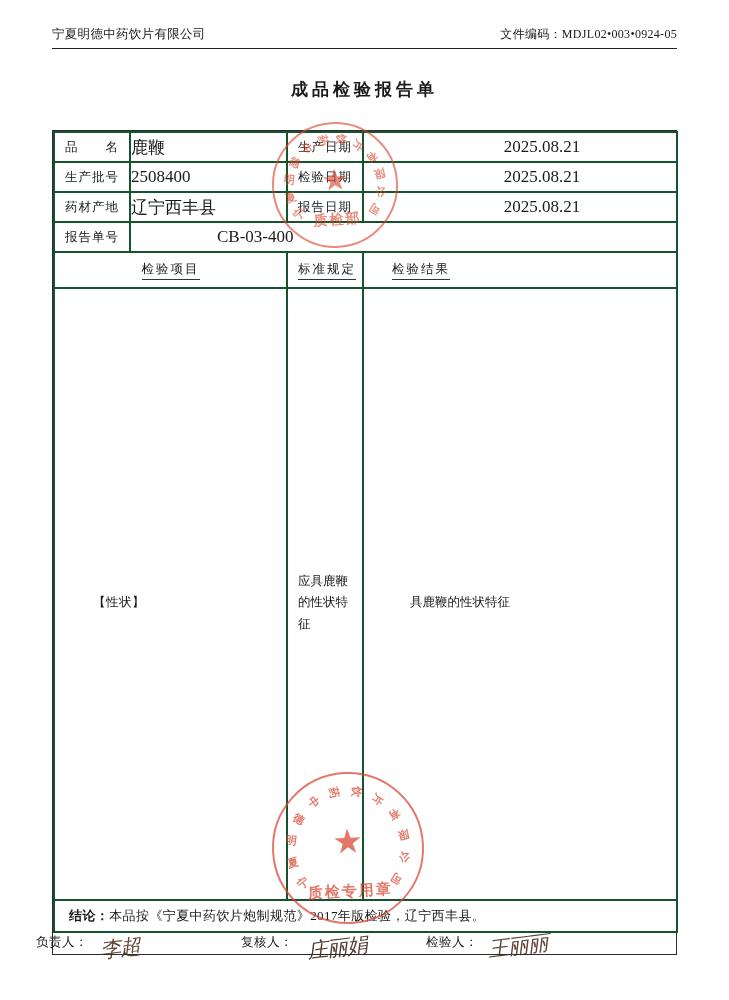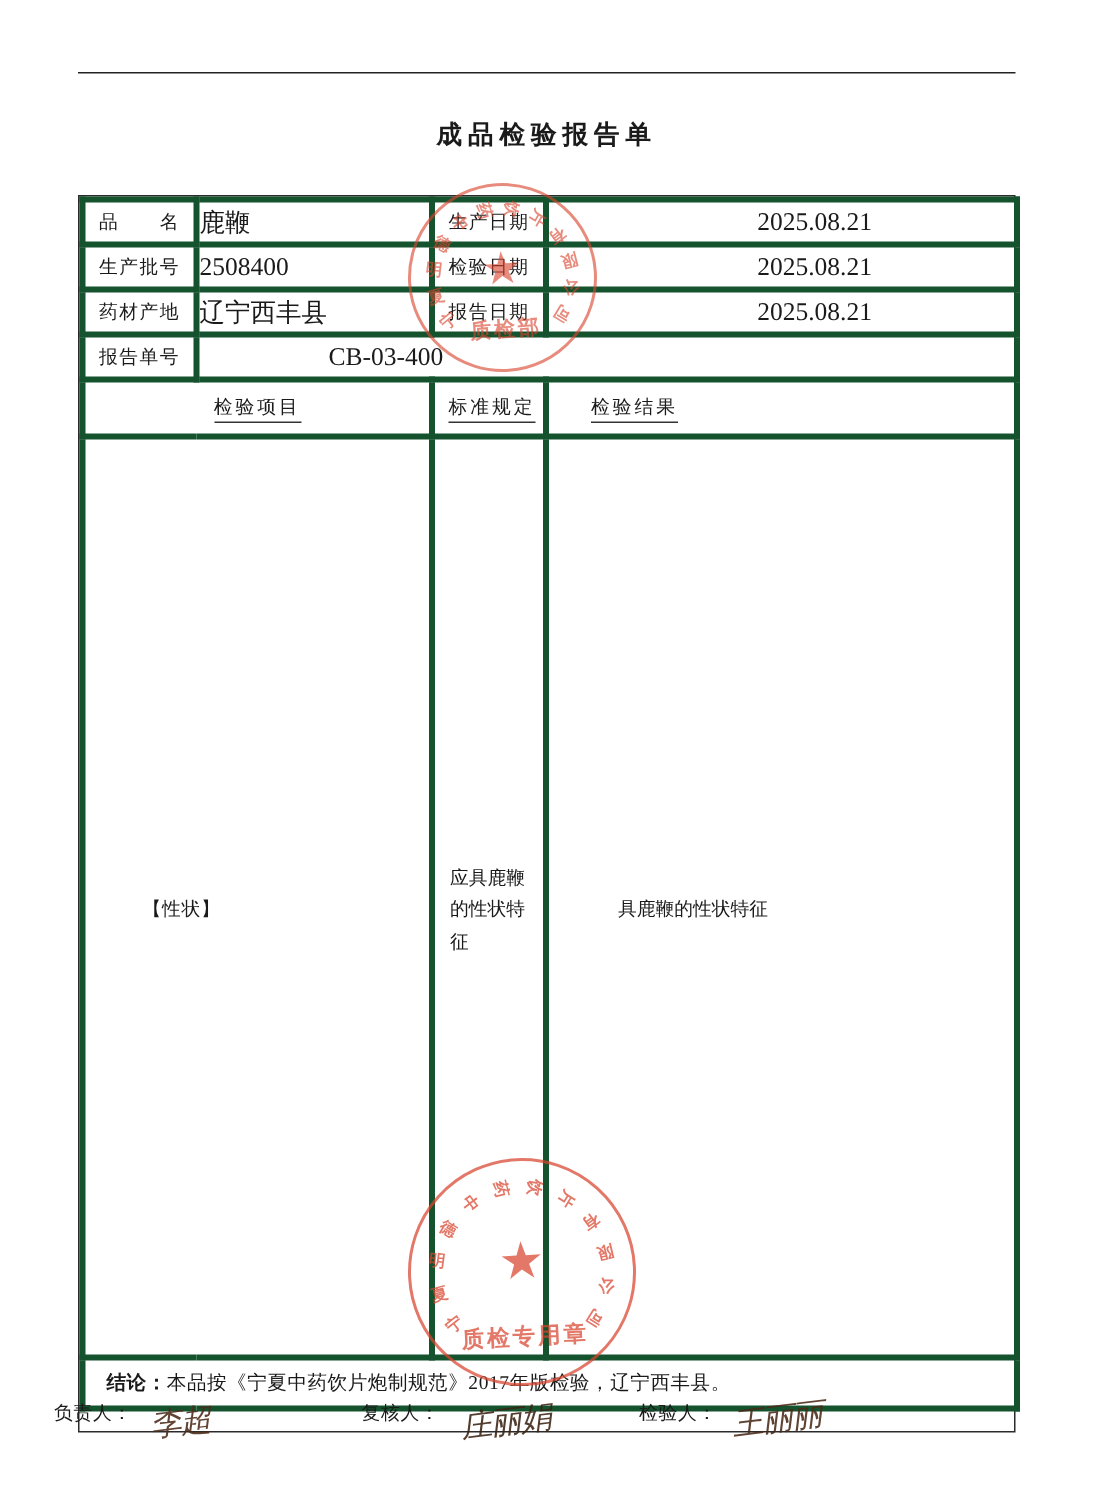--- a/index.html
+++ b/index.html
@@ -74,21 +74,21 @@
     box-sizing: border-box;
   }
 
   table.main {
     border-collapse: collapse;
     width: 100%;
     table-layout: fixed;
     font-size: 12.5px;
   }
   table.main td {
-    border: 4px solid #14532d;
+    border: 2px solid #14532d;
     padding: 0;
     vertical-align: middle;
   }
 
   .cell-lbl {
     text-align: center;
     font-size: 12.5px;
     letter-spacing: 1px;
     padding: 5px 4px;
     white-space: nowrap;
@@ -249,20 +249,26 @@
     transform: rotate(-3deg);
   }
   #stamp-bottom .star { font-size: 34px; }
   #stamp-bottom .bottom-text { font-size: 15px; }
 </style>
 </head>
 <body>
 
 <div class="page">
 
+  <div class="header">
+    <div class="company">宁夏明德中药饮片有限公司</div>
+    <div class="doc-no">
+      <span>文件编码：</span><span>MDJL02•003•0924-05</span>
+    </div>
+  </div>
   <div class="header-rule"></div>
 
   <div class="title">成品检验报告单</div>
 
   <div class="table-wrap">
     <table class="main">
       <colgroup>
         <col style="width:76px">
         <col style="width:157px">
         <col style="width:76px">

